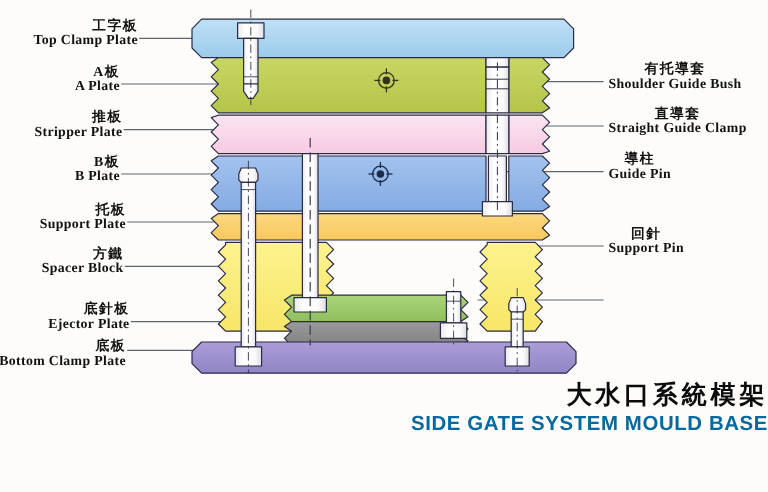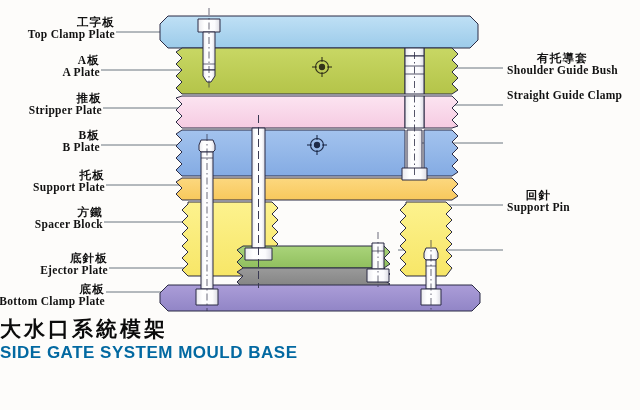--- a/index.html
+++ b/index.html
@@ -20,21 +20,21 @@
     text-align:right;
     white-space:nowrap;
     line-height:1.08;
     letter-spacing:0.2px;
   }
   .lbl.right{text-align:center;}
   .lbl .cn{display:block;font-size:11.5px;letter-spacing:1.2px;}
   .lbl .en{display:block;font-size:11.5px;letter-spacing:0.3px;}
 
   #title{
-    position:absolute;left:0;top:315px;width:640px;text-align:left;
+    position:absolute;left:0;top:315px;width:640px;text-align:right;
     font-family:"Liberation Sans","DejaVu Sans",sans-serif;
   }
   #title .t-cn{
     display:block;font-size:21px;font-weight:bold;color:#0b0b0b;
     letter-spacing:3px;
   }
   #title .t-en{
     display:block;font-size:17px;font-weight:bold;color:#0369a1;
     letter-spacing:0.5px;margin-top:0;
   }
@@ -227,21 +227,26 @@
 <div class="lbl" style="left:-10px;top:283px;width:115px;">
   <span class="cn">底板</span>
   <span class="en">Bottom Clamp Plate</span>
 </div>
 
 <div class="lbl right" style="left:507px;top:52px;">
   <span class="cn">有托導套</span>
   <span class="en">Shoulder Guide Bush</span>
 </div>
 <div class="lbl right" style="left:507px;top:89px;">
+  <span class="cn">直導套</span>
   <span class="en">Straight Guide Clamp</span>
+</div>
+<div class="lbl right" style="left:507px;top:127px;">
+  <span class="cn">導柱</span>
+  <span class="en">Guide Pin</span>
 </div>
 <div class="lbl right" style="left:507px;top:189px;">
   <span class="cn">回針</span>
   <span class="en">Support Pin</span>
 </div>
 
 <div id="title">
   <span class="t-cn">大水口系統模架</span>
   <span class="t-en">SIDE GATE SYSTEM MOULD BASE</span>
 </div>

